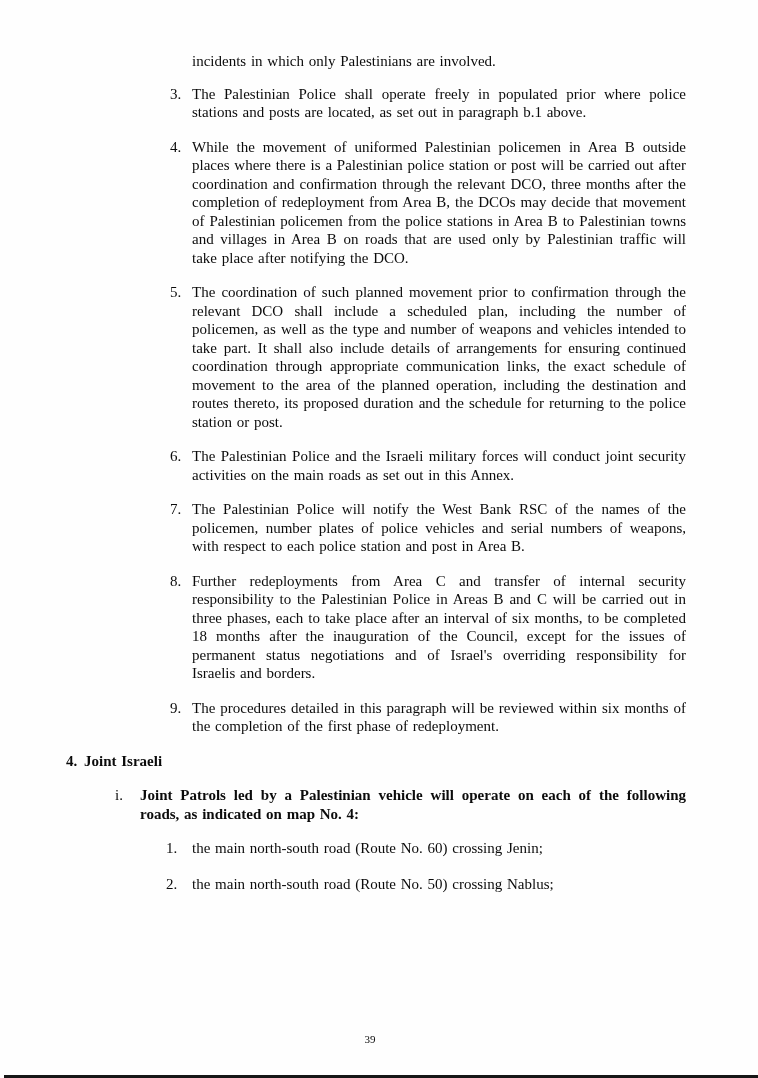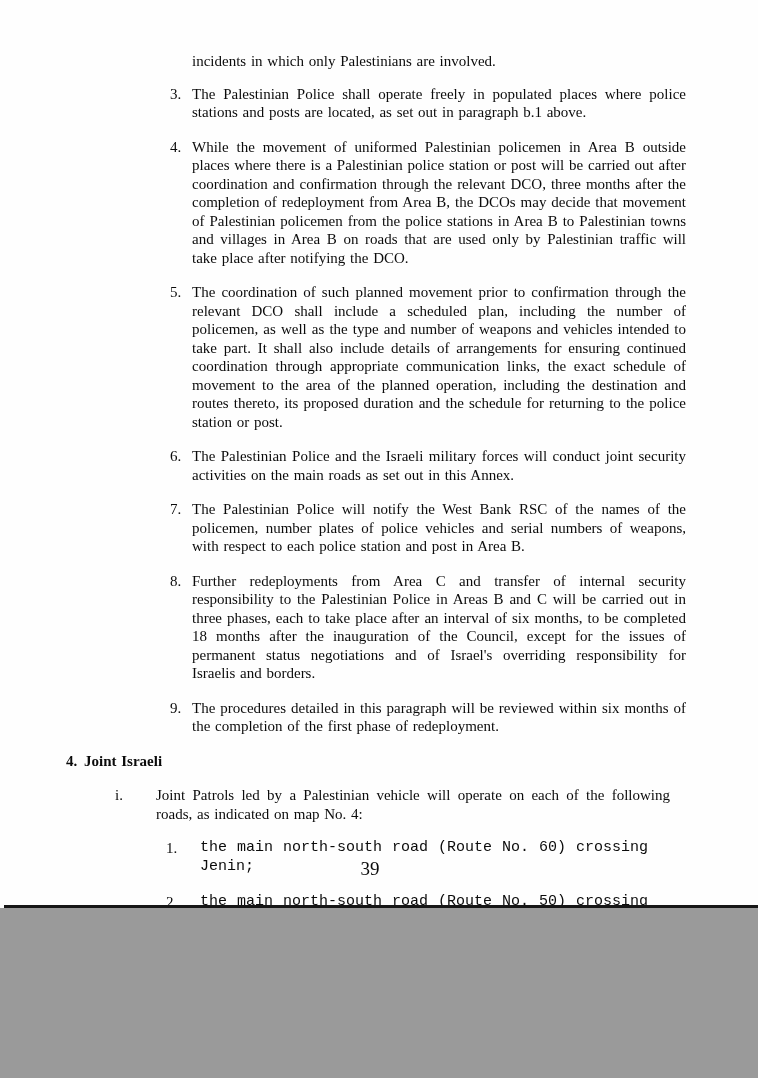--- a/index.html
+++ b/index.html
@@ -3,21 +3,21 @@
 <meta charset="utf-8">
 <style>
   html, body {
     margin: 0;
     padding: 0;
     background: #9a9a9a;
   }
   .page {
     position: relative;
     width: 758px;
-    height: 908px;
+    height: 1078px;
     margin: 0 auto;
     background: #fefefe;
     overflow: hidden;
     font-family: "Liberation Serif", serif;
     font-size: 15px;
     line-height: 18.5px;
     color: #0b0b0b;
     word-spacing: 1px;
   }
   .content {
@@ -66,67 +66,67 @@
     margin: 0 0 16px 115px;
     width: 571px;
     padding-left: 25px;
   }
   .sub .num {
     position: absolute;
     left: 0;
     top: 0;
   }
   .sub p {
-    margin: 16px;
+    margin: 0;
     text-align: justify;
+    font-weight: bold;
   }
   .road {
     position: relative;
     margin: 0 0 17px 166px;
     padding-left: 22px;
     width: 520px;
     box-sizing: border-box;
   }
   .road .num {
     position: absolute;
     left: 0;
     top: 0;
   }
   .road p {
-    margin: 12px;
-    font-family: Liberation Mono, monospace;
+    margin: 4px;
   }
   .pagenum {
     position: absolute;
     bottom: 30px;
     left: 0;
     width: 740px;
     text-align: center;
-    font-size: 19px;
+    font-size: 11px;
   }
   .scan-edge {
     position: absolute;
     bottom: 0;
     left: 4px;
     right: 0;
     height: 3px;
     background: #161616;
   }
 </style>
 </head>
 <body>
 
 <div class="page">
   <div class="content">
 
     <p class="cont-line">incidents in which only Palestinians are involved.</p>
 
     <div class="item">
       <span class="num">3.</span>
-      <p>The Palestinian Police shall operate freely in populated places where police stations and posts are located, as set out in paragraph b.1 above.</p>
+      <p>The Palestinian Police shall operate freely in populated prior where police stations and posts are located, as set out in paragraph b.1 above.</p>
     </div>
 
     <div class="item">
       <span class="num">4.</span>
       <p>While the movement of uniformed Palestinian policemen in Area B outside places where there is a Palestinian police station or post will be carried out after coordination and confirmation through the relevant DCO, three months after the completion of redeployment from Area B, the DCOs may decide that movement of Palestinian policemen from the police stations in Area B to Palestinian towns and villages in Area B on roads that are used only by Palestinian traffic will take place after notifying the DCO.</p>
     </div>
 
     <div class="item">
       <span class="num">5.</span>
       <p>The coordination of such planned movement prior to confirmation through the relevant DCO shall include a scheduled plan, including the number of policemen, as well as the type and number of weapons and vehicles intended to take part. It shall also include details of arrangements for ensuring continued coordination through appropriate communication links, the exact schedule of movement to the area of the planned operation, including the destination and routes thereto, its proposed duration and the schedule for returning to the police station or post.</p>

